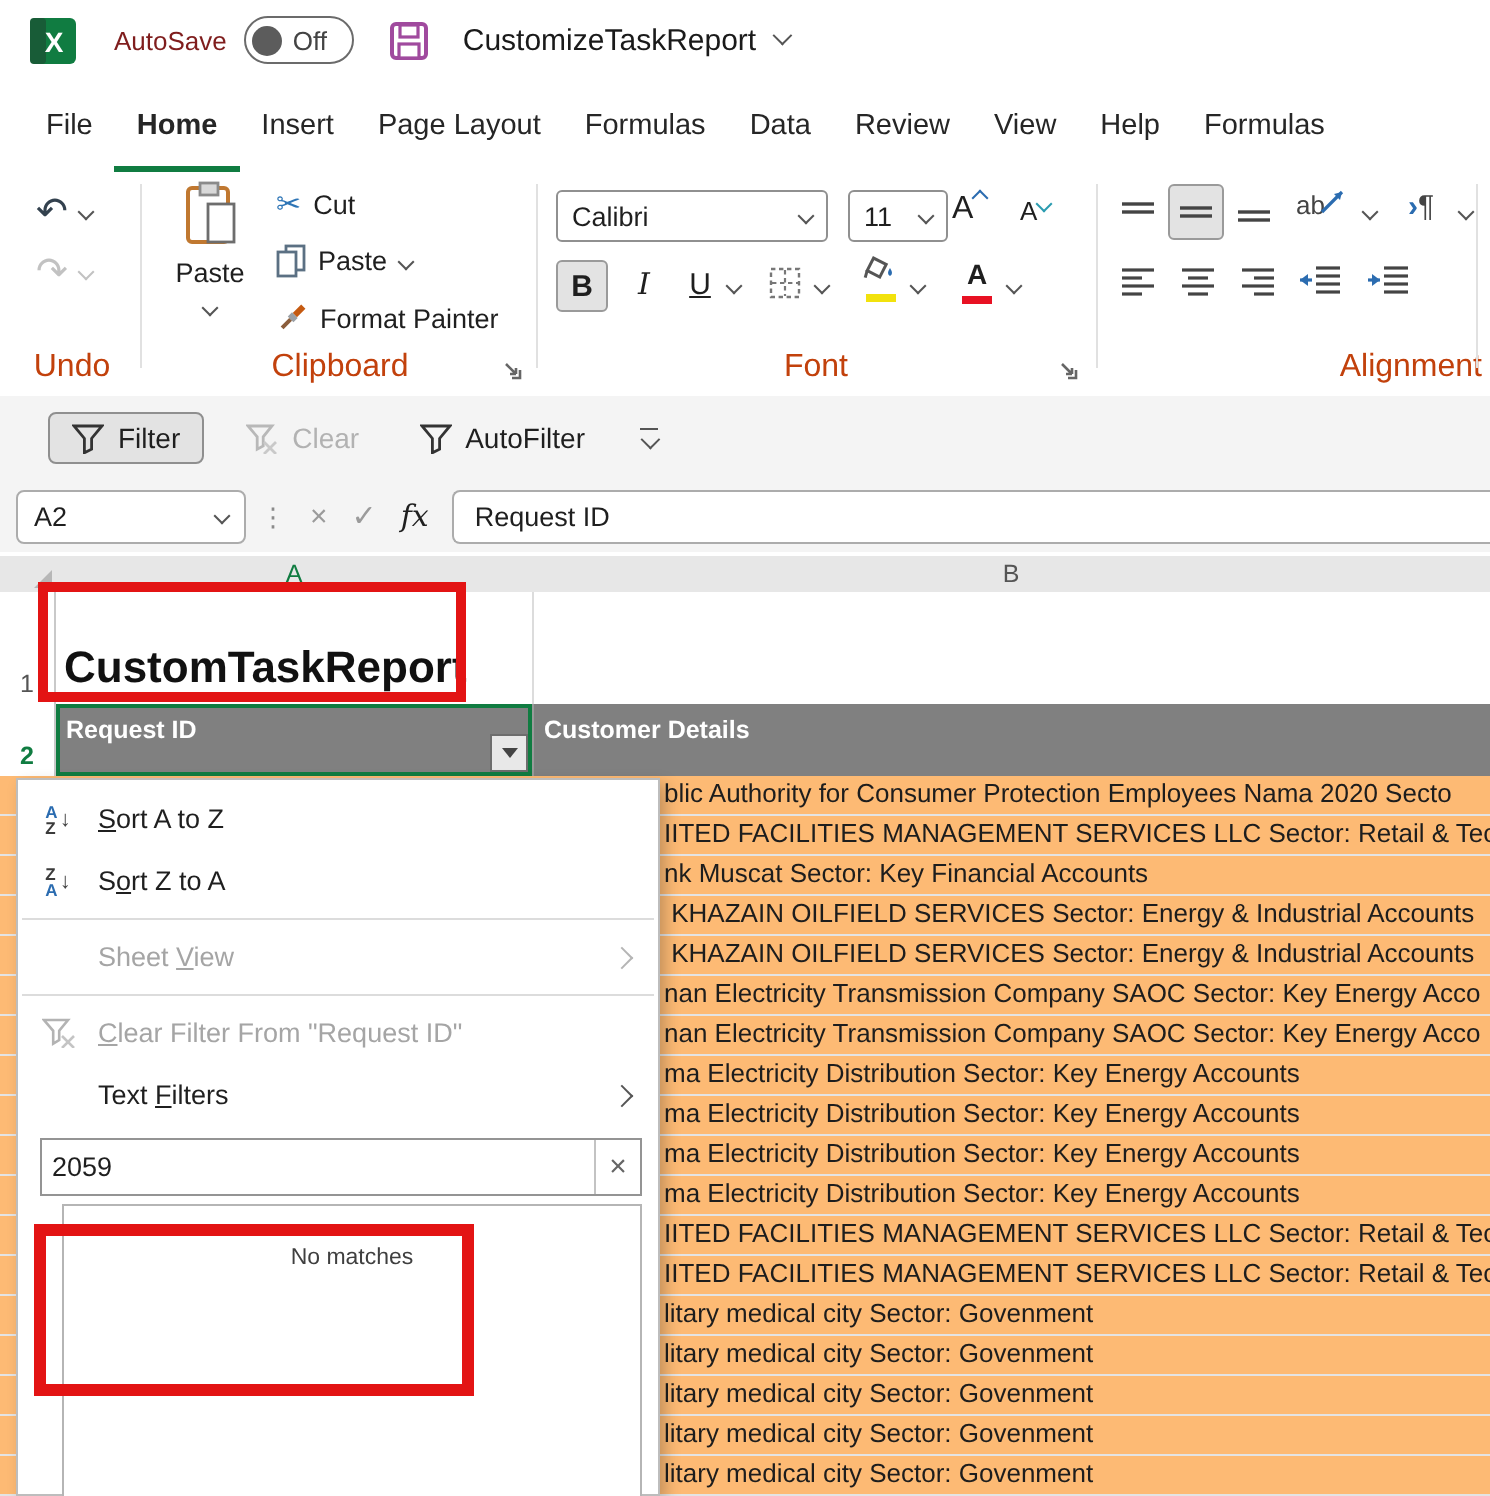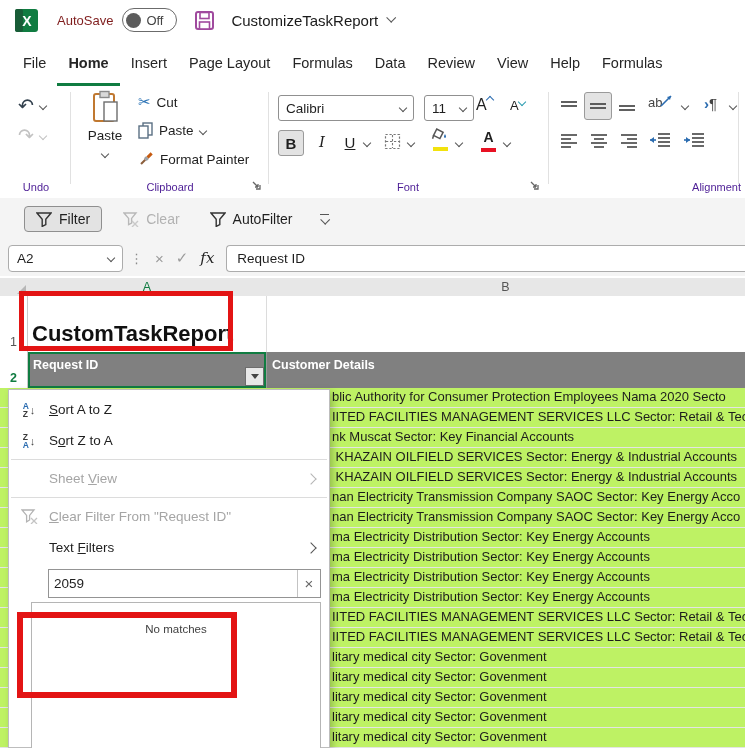--- a/index.html
+++ b/index.html
@@ -19,21 +19,21 @@
   .chev{display:inline-block;width:6px;height:6px;border-right:1.4px solid #555;
         border-bottom:1.4px solid #555;transform:rotate(45deg) translateY(-1px);}
   .wb-chev{margin-left:9px;margin-top:-3px;}
   
   .tabs{left:0;top:40px;width:745px;height:46px;display:flex;align-items:stretch;padding-left:12px;}
   .tab{display:flex;align-items:center;padding:0 11px;font-size:14.5px;color:#262626;cursor:default;}
   .tab.active{font-weight:700;box-shadow:inset 0 -3px 0 #107C41;}
   
   .ribbon{left:0;top:86px;width:745px;height:112px;background:#fff;border-bottom:1px solid #d8d8d8;}
   .grp-sep{position:absolute;top:6px;width:1px;height:92px;background:#e1e1e1;}
-  .grp-label{position:absolute;bottom:4px;font-size:11px;color:#4c1d95;width:100%;text-align:center;}
+  .grp-label{position:absolute;bottom:4px;font-size:16px;color:#c2410c;width:100%;text-align:center;}
   .launcher{position:absolute;bottom:6px;right:4px;}
   .rbtn{display:flex;align-items:center;gap:6px;font-size:13.5px;color:#1f1f1f;}
   .combo{display:flex;align-items:center;justify-content:space-between;background:#fff;
          border:1px solid #909090;border-radius:3px;font-size:13.5px;padding:0 7px;height:24px;}
   .fmt{font-size:15px;color:#1f1f1f;width:24px;height:24px;display:flex;align-items:center;justify-content:center;}
   .boxed{background:#e3e3e3;border:1px solid #9a9a9a;border-radius:3px;}
   .colorbar{position:absolute;left:3px;bottom:1px;width:15px;height:4px;}
   .mini-chev{display:inline-block;width:5px;height:5px;border-right:1.2px solid #555;
              border-bottom:1.2px solid #555;transform:rotate(45deg);}
   
@@ -69,39 +69,39 @@
   .a1-grid{position:absolute;left:238px;top:0;width:1px;height:56px;background:#dcdcdc;}
   .a1text{position:absolute;left:4px;bottom:5px;font-weight:700;font-size:22px;color:#111;white-space:nowrap;}
   .hdrband{left:28px;top:352px;width:717px;height:36px;display:flex;}
   .hcell{background:#808080;color:#fff;font-weight:700;font-size:12.5px;box-sizing:border-box;padding:6px 0 0 5px;}
   .hcell.a{width:238px;position:relative;outline:2px solid #107C41;outline-offset:-2px;}
   .hcell.b{flex:1;border-left:1px solid #9a9a9a;}
   .filter-dd{position:absolute;right:2px;bottom:2px;width:17px;height:17px;background:#e8e8e8;
              border:1px solid #6d6d6d;display:flex;align-items:center;justify-content:center;}
   .filter-dd .tri{width:0;height:0;border-left:4px solid transparent;border-right:4px solid transparent;
                   border-top:5px solid #444;}
-  .datarows{left:0;top:388px;width:745px;height:360px;background:#bef264;}
+  .datarows{left:0;top:388px;width:745px;height:360px;background:#fdba74;}
   .drow{height:19px;border-bottom:1px solid #e4e4e4;position:relative;overflow:hidden;}
   .drow span{position:absolute;left:332px;top:1px;font-size:13px;color:#1d1d1d;white-space:pre;}
   
   .menu{left:8px;top:389px;width:322px;height:359px;background:#fff;border:1px solid #bdbdbd;
         box-shadow:3px 3px 7px rgba(0,0,0,.22);box-sizing:border-box;padding-top:4px;z-index:40;}
   .mitem{height:31px;display:flex;align-items:center;font-size:13.5px;color:#1f1f1f;position:relative;}
   .mitem.disabled{color:#a5a5a5;}
   .mitem .ic{width:40px;display:flex;justify-content:center;flex:none;}
   .mitem .txt{white-space:pre;}
   .mitem .key{text-decoration:underline;}
   .sub-arrow{position:absolute;right:14px;width:7px;height:7px;border-right:1.5px solid #555;
              border-top:1.5px solid #555;transform:rotate(45deg);}
   .mitem.disabled .sub-arrow{border-color:#b5b5b5;}
   .msep{height:1px;background:#dcdcdc;margin:3px 2px;}
   .sortico{display:flex;align-items:center;gap:1px;}
   .sortico .lets{display:flex;flex-direction:column;font-size:8.5px;font-weight:700;line-height:8px;}
   .sortico .dn{font-size:11px;color:#444;}
-  .msearch{margin:6px 8px 0 39px;height:27px;border:1px solid #949494;background:#fff;display:flex;align-items:center;}
+  .msearch{margin:6px 8px 0 11px;height:27px;border:1px solid #949494;background:#fff;display:flex;align-items:center;}
   .msearch .val{flex:1;padding-left:5px;font-size:13.5px;color:#1f1f1f;}
   .msearch .clr{width:22px;height:100%;border-left:1px solid #c3c3c3;display:flex;align-items:center;
                 justify-content:center;color:#666;font-size:15px;}
   .mlist{margin:4px 8px 0 22px;height:200px;border:1px solid #b5b5b5;background:#fff;
          display:flex;justify-content:center;padding-top:20px;box-sizing:border-box;}
   .mlist .nomatch{font-size:11.5px;color:#3f3f3f;}
   
   .redbox{position:absolute;border:5px solid #e31414;z-index:50;}
   .redbox.r1{left:19px;top:291px;width:204px;height:50px;}
   .redbox.r2{left:17px;top:612px;width:208px;height:74px;border-width:6px;}

